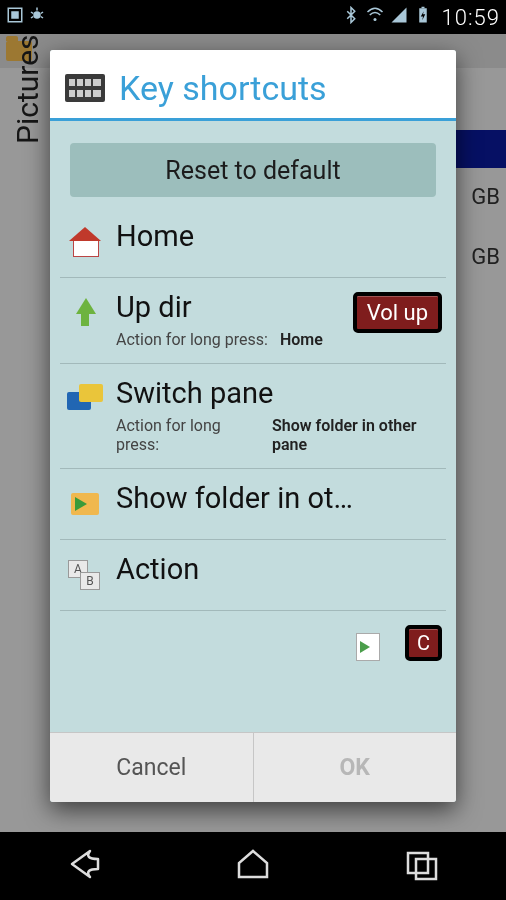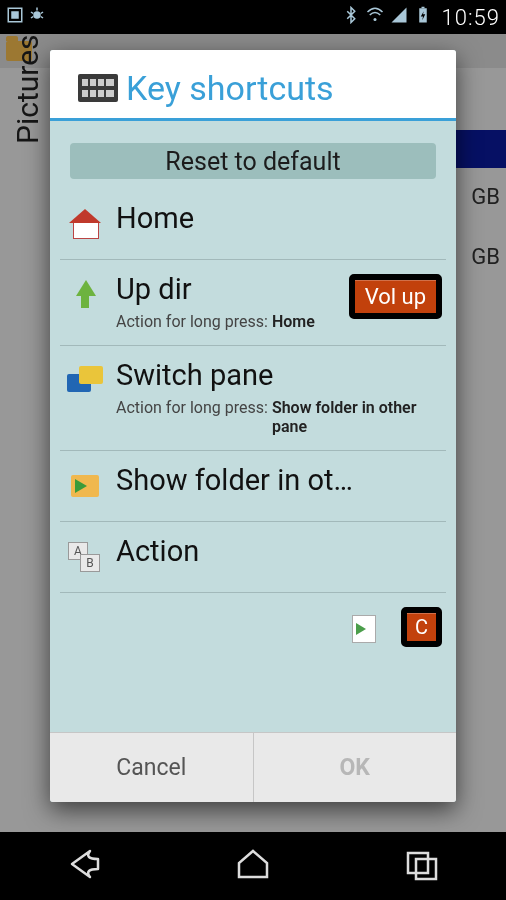--- a/index.html
+++ b/index.html
@@ -23,35 +23,35 @@
   .bg-right2 { position: absolute; top: 210px; right: 6px; font-size: 22px; color: #333; }
   .bg-blue { position: absolute; top: 96px; right: 0; width: 110px; height: 38px; background: #0a1a9a; }
   .dim { position: absolute; top: 34px; left: 0; right: 0; bottom: 68px; background: rgba(0,0,0,0.35); }
 
   
   .navbar { position: absolute; left: 0; right: 0; bottom: 0; height: 68px; background: #000; display: flex; align-items: center; justify-content: space-around; }
   .nav-icon { width: 44px; height: 38px; color: #ddd; }
 
   
   .dialog { position: absolute; top: 50px; left: 50px; right: 50px; bottom: 98px; background: #c3dcdd; border-radius: 3px; box-shadow: 0 8px 24px rgba(0,0,0,0.6); display: flex; flex-direction: column; overflow: hidden; }
-  .dialog-header { background: #fff; padding: 18px 16px 10px 28px; display: flex; align-items: center; gap: 8px; border-bottom: 3px solid #3aa0d8; }
+  .dialog-header { background: #fff; padding: 18px 16px 10px 15px; display: flex; align-items: center; gap: 14px; border-bottom: 3px solid #3aa0d8; }
   .dlg-icon { width: 40px; height: 36px; }
   .dlg-title { font-size: 34px; color: #3aa0d8; font-weight: 400; }
 
-  .reset-btn { margin: 22px 20px 10px 20px; height: 36px; background: #9cbebc; border-radius: 4px; display: flex; align-items: center; justify-content: center; font-size: 25px; color: #1c1c1c; cursor: pointer; }
+  .reset-btn { margin: 22px 20px 10px 20px; height: 54px; background: #9cbebc; border-radius: 4px; display: flex; align-items: center; justify-content: center; font-size: 25px; color: #1c1c1c; cursor: pointer; }
 
   .list { flex: 1; overflow: hidden; padding: 0 10px; }
   .item { display: flex; align-items: flex-start; padding: 12px 4px 14px 4px; border-bottom: 1px solid rgba(100,120,120,0.35); position: relative; justify-content: flex-end; }
   .item:last-child { border-bottom: none; }
   .item-icon { width: 42px; height: 42px; margin-right: 10px; margin-top: 2px; flex-shrink: 0; display: flex; align-items: center; justify-content: center; }
   .item-body { flex: 1; min-width: 0; }
   .item-label { font-size: 29px; color: #111; white-space: nowrap; overflow: hidden; text-overflow: ellipsis; }
-  .item-sub { font-size: 16px; color: #444; margin-top: 6px; display: flex; gap: 4px; }
+  .item-sub { font-size: 16px; color: #444; margin-top: 6px; display: flex; gap: 12px; }
   .item-sub .subval { font-weight: 600; color: #222; }
-  .keycap { margin-left: 6px; margin-top: 2px; background: #c2410c; color: #fff; border: 6px solid #000000; border-radius: 5px; padding: 4px 10px; font-size: 22px; align-self: flex-start; box-shadow: inset 0 1px 0 rgba(255,255,255,0.25); white-space: nowrap; }
+  .keycap { margin-left: 6px; margin-top: 2px; background: #7f1d1d; color: #fff; border: 4px solid #000000; border-radius: 5px; padding: 4px 10px; font-size: 22px; align-self: flex-start; box-shadow: inset 0 1px 0 rgba(255,255,255,0.25); white-space: nowrap; }
   .keycap.small { font-size: 20px; padding: 2px 8px; }
 
   .dialog-footer { background: #e9e9e9; height: 70px; display: flex; border-top: 1px solid rgba(0,0,0,0.15); }
   .dialog-footer .fb { flex: 1; display: flex; align-items: center; justify-content: center; font-size: 23px; color: #555; cursor: pointer; }
   .dialog-footer .fb + .fb { border-left: 1px solid rgba(0,0,0,0.15); font-weight: bold; }
   .dialog-footer .fb.disabled { color: #b7b7b7; }
 
   
   .ic-home { width: 32px; height: 26px; position: relative; }
   .ic-home::before { content:""; position:absolute; left:4px; top:10px; width:24px; height:16px; background:#fff; border:1px solid #b44; }

